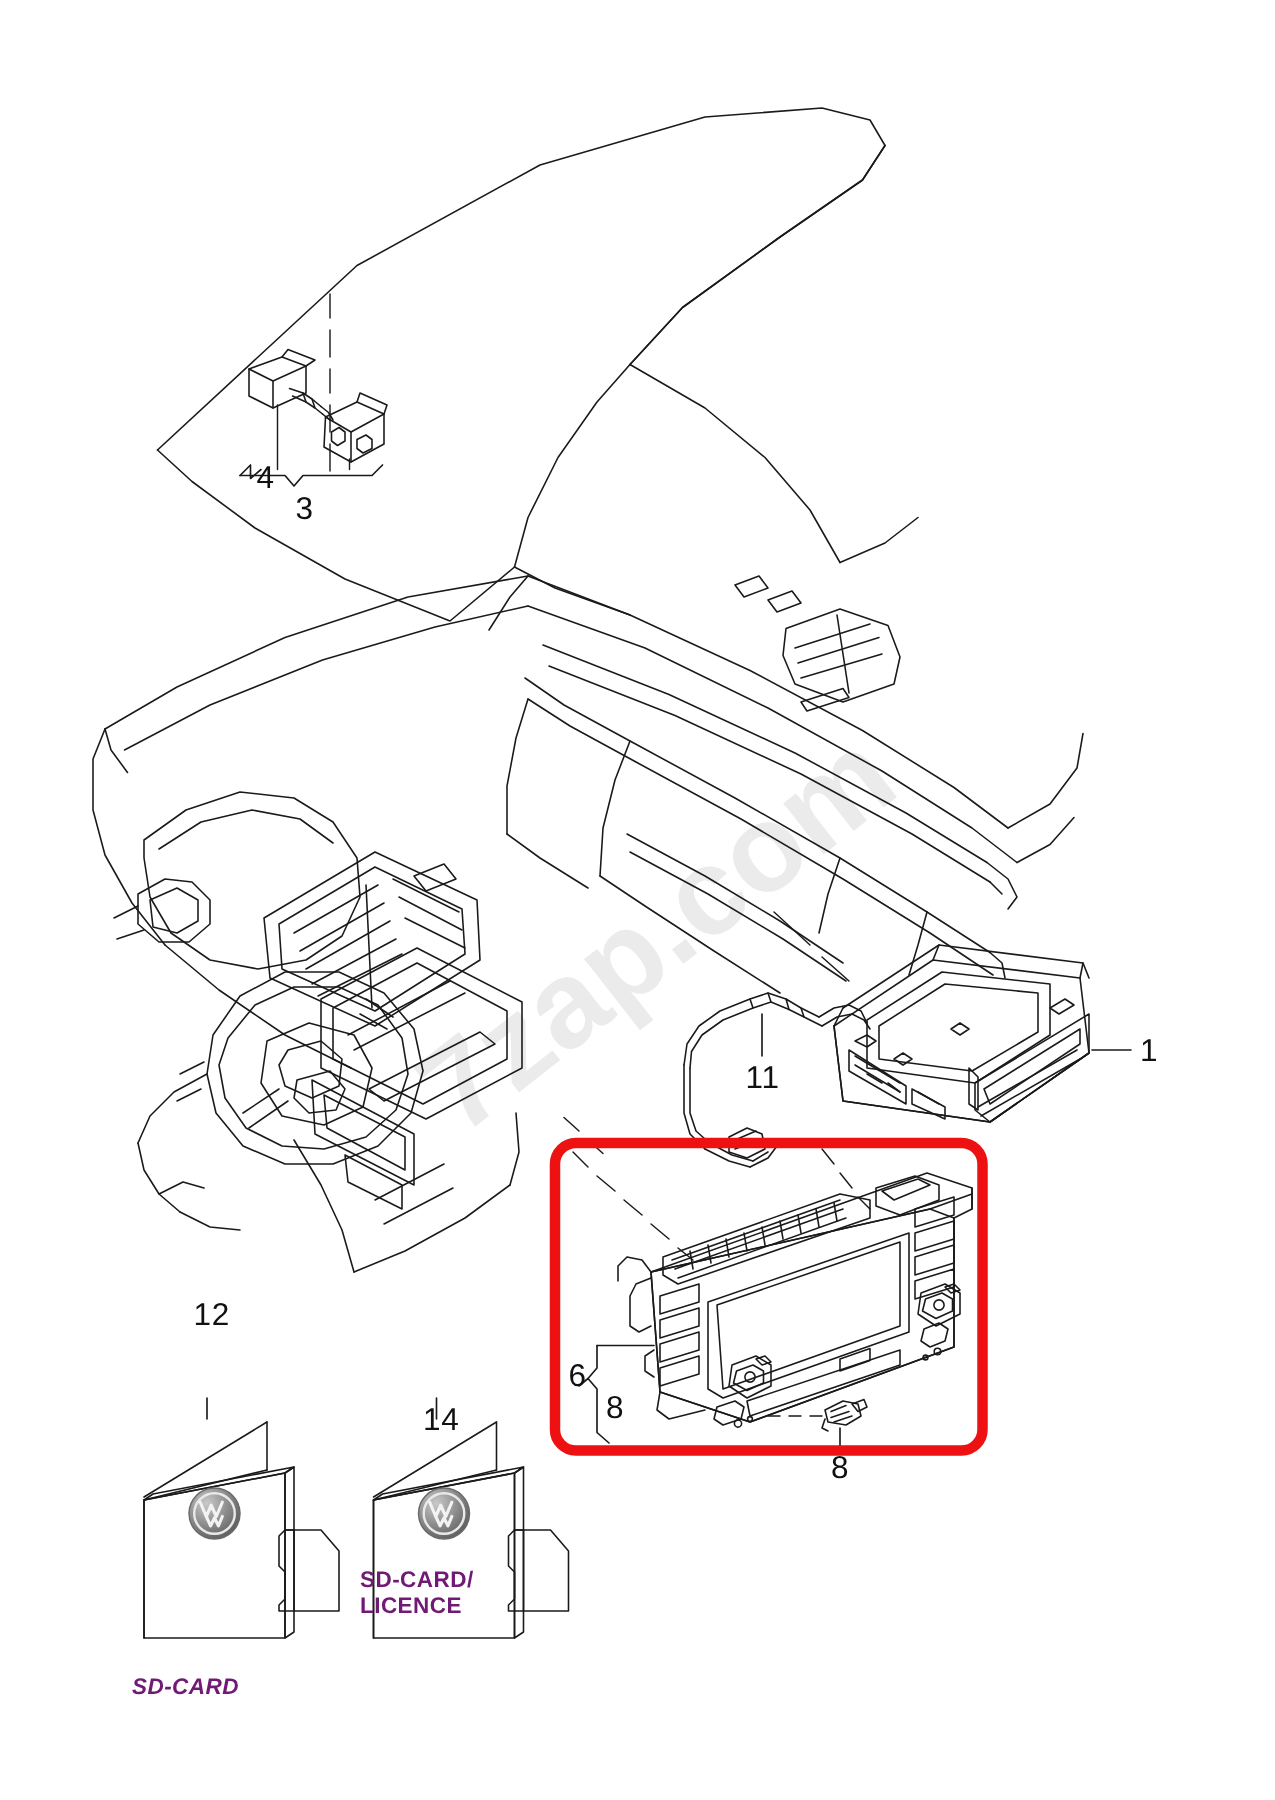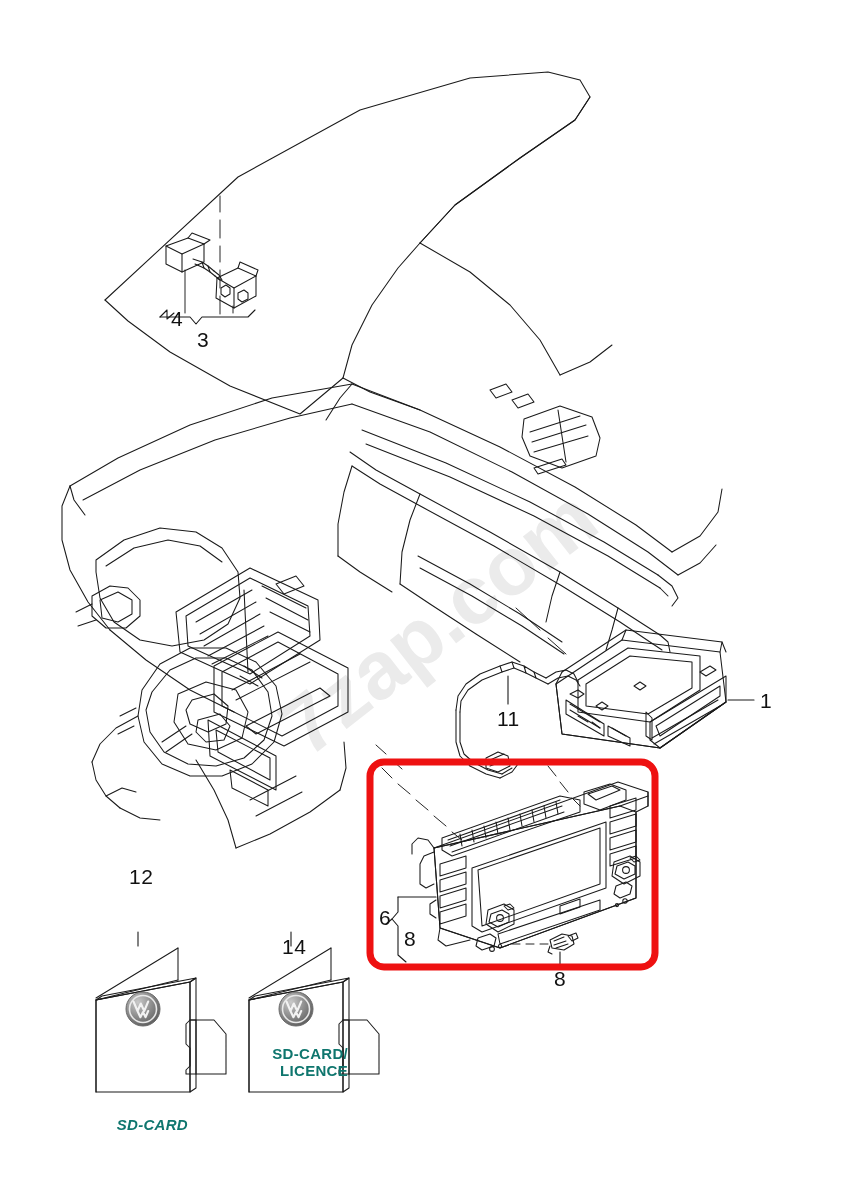--- a/index.html
+++ b/index.html
@@ -5,21 +5,21 @@
 <style>
   html,body{margin:0;padding:0;background:#ffffff;}
   body{width:850px;height:1200px;overflow:hidden;
        font-family:"Liberation Sans", sans-serif;}
   #stage{position:relative;width:850px;height:1200px;background:#fff;}
   #stage svg.layer{position:absolute;left:0;top:0;width:850px;height:1200px;}
   .callout{position:absolute;font-family:"Liberation Sans", sans-serif;
            font-size:21px;color:#111;line-height:1;
            letter-spacing:0.5px;user-select:none;}
   .booklet-label{position:absolute;font-family:"Liberation Sans", sans-serif;
-           font-weight:bold;font-size:15px;color:#0f766e;text-align:right;
+           font-weight:bold;font-size:15px;color:#701a75;text-align:left;
            line-height:1.15;letter-spacing:0.3px;}
   .watermark{position:absolute;font-family:"Liberation Sans", sans-serif;
            font-size:82px;color:#ebebeb;font-weight:bold;
            transform:rotate(-38deg);transform-origin:left top;
            white-space:nowrap;user-select:none;}
 </style>
 </head>
 <body>
 
 <div id="stage">

